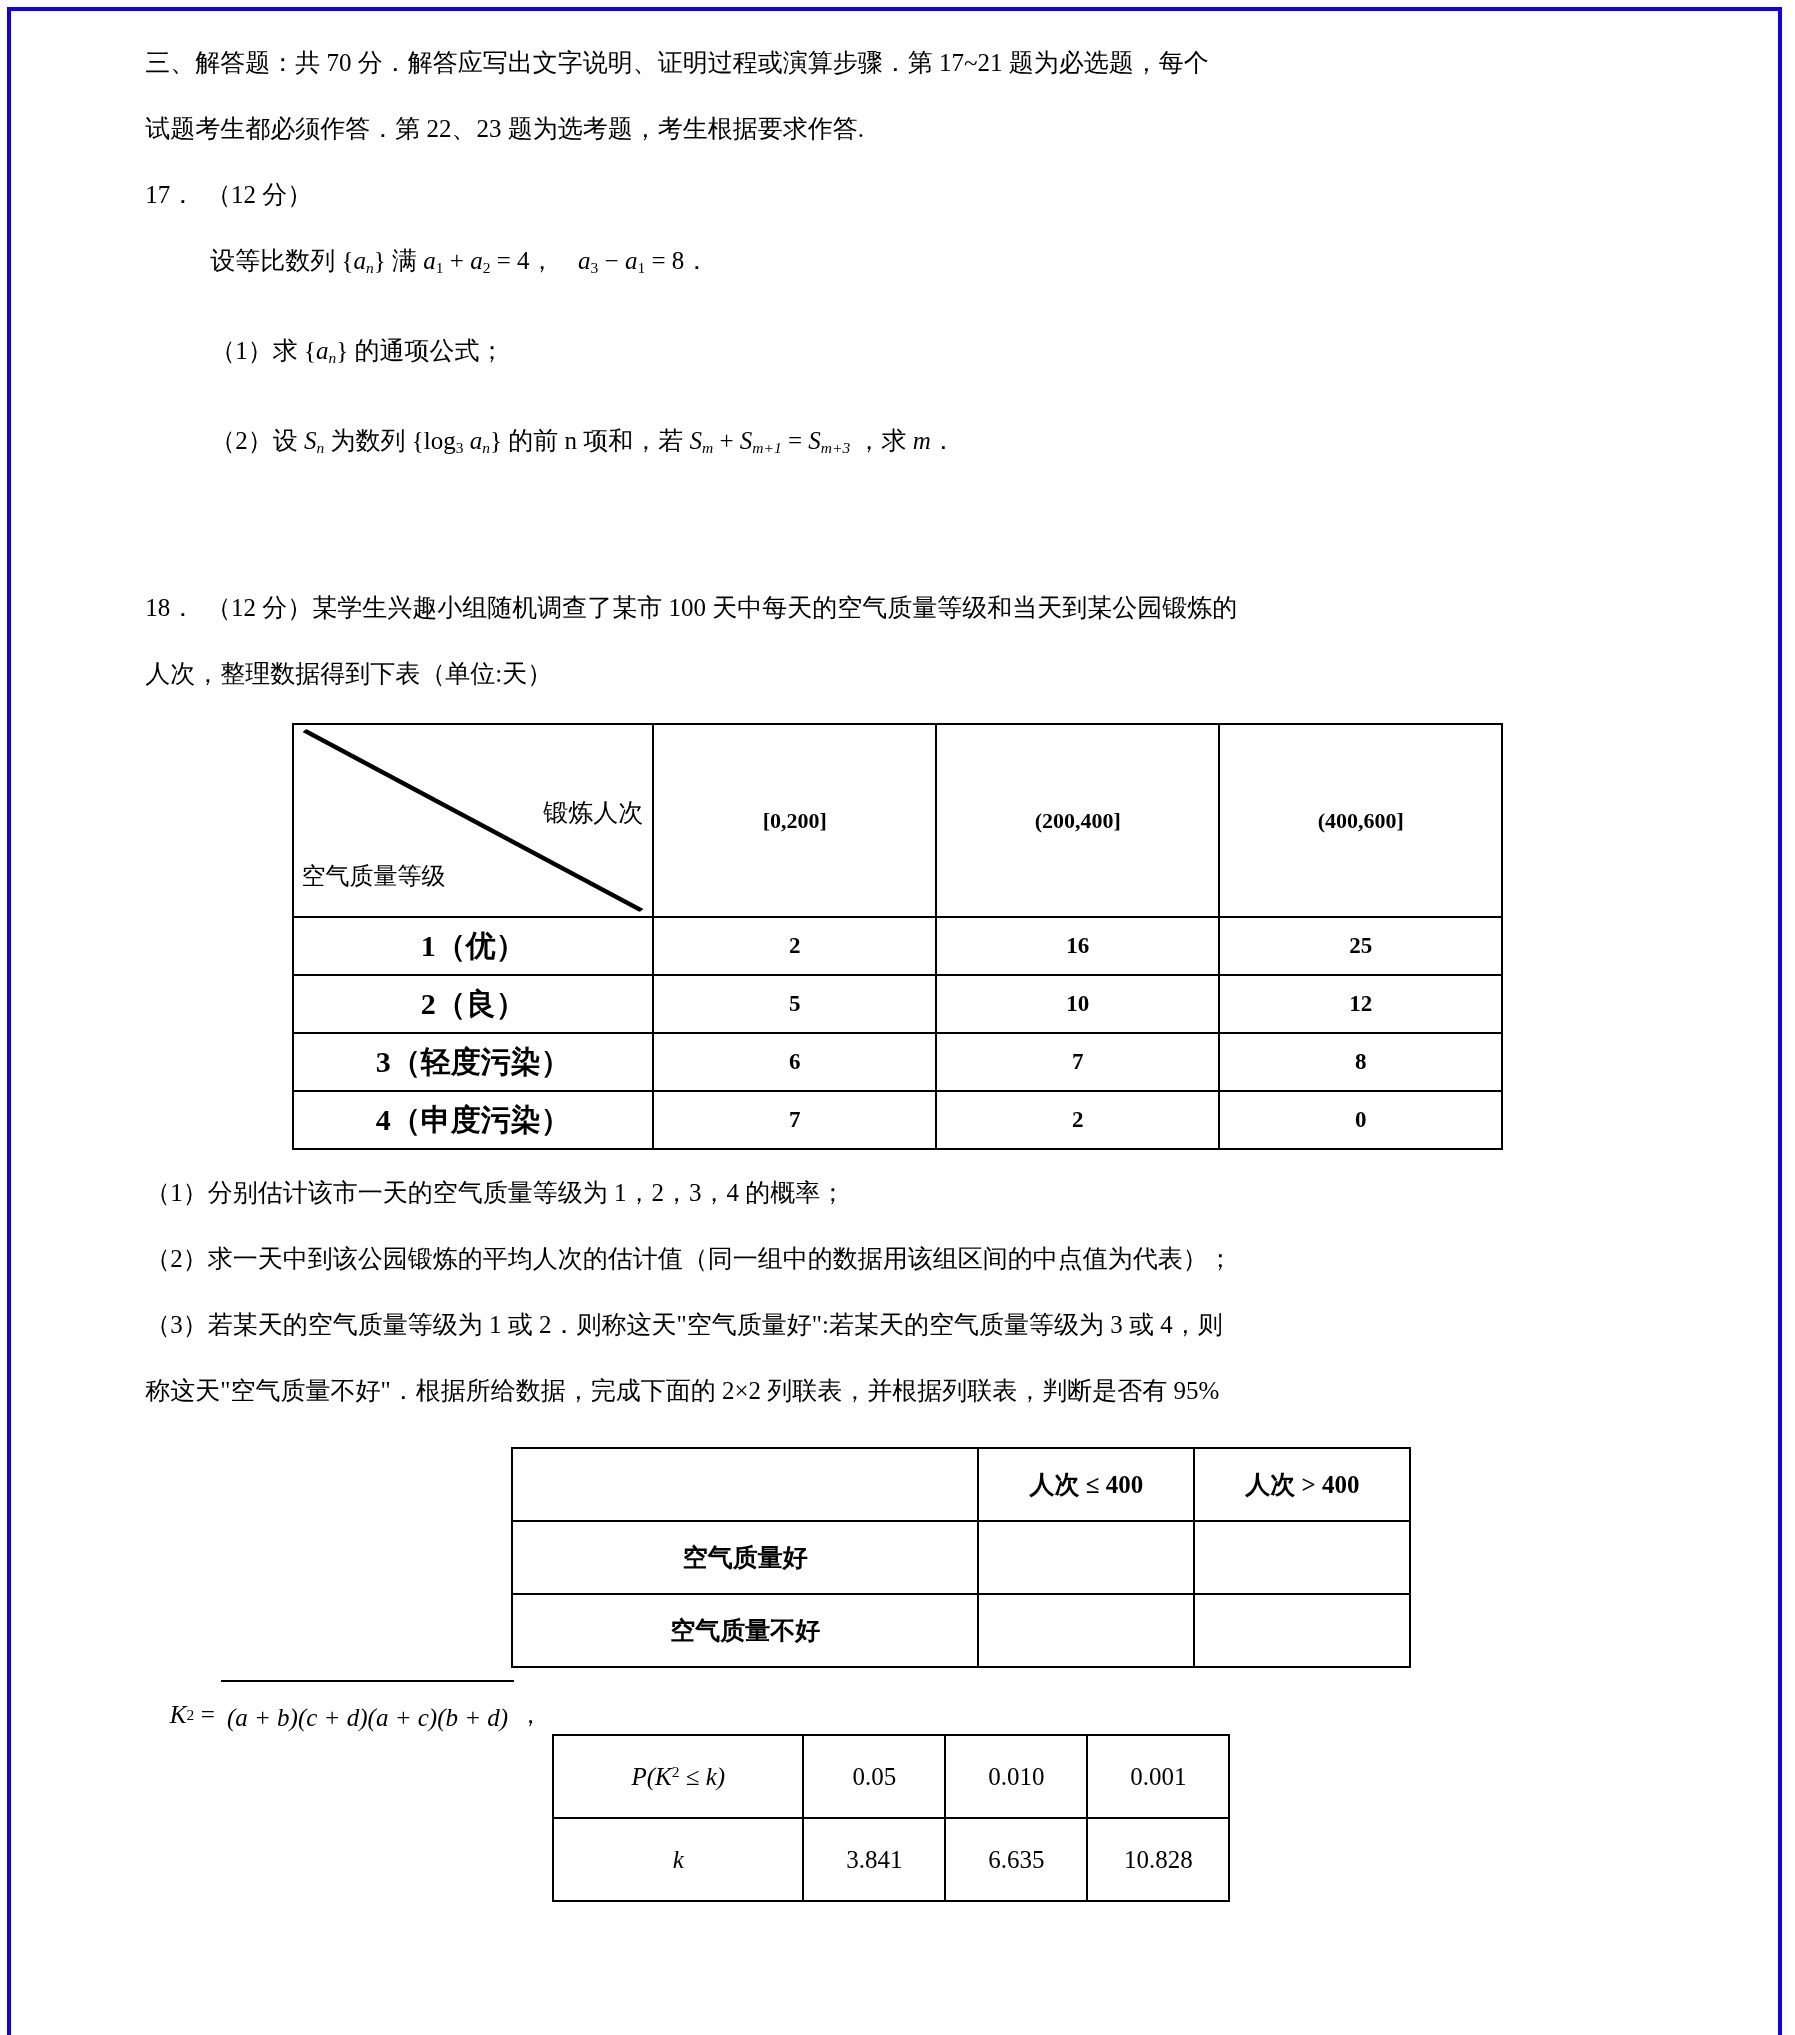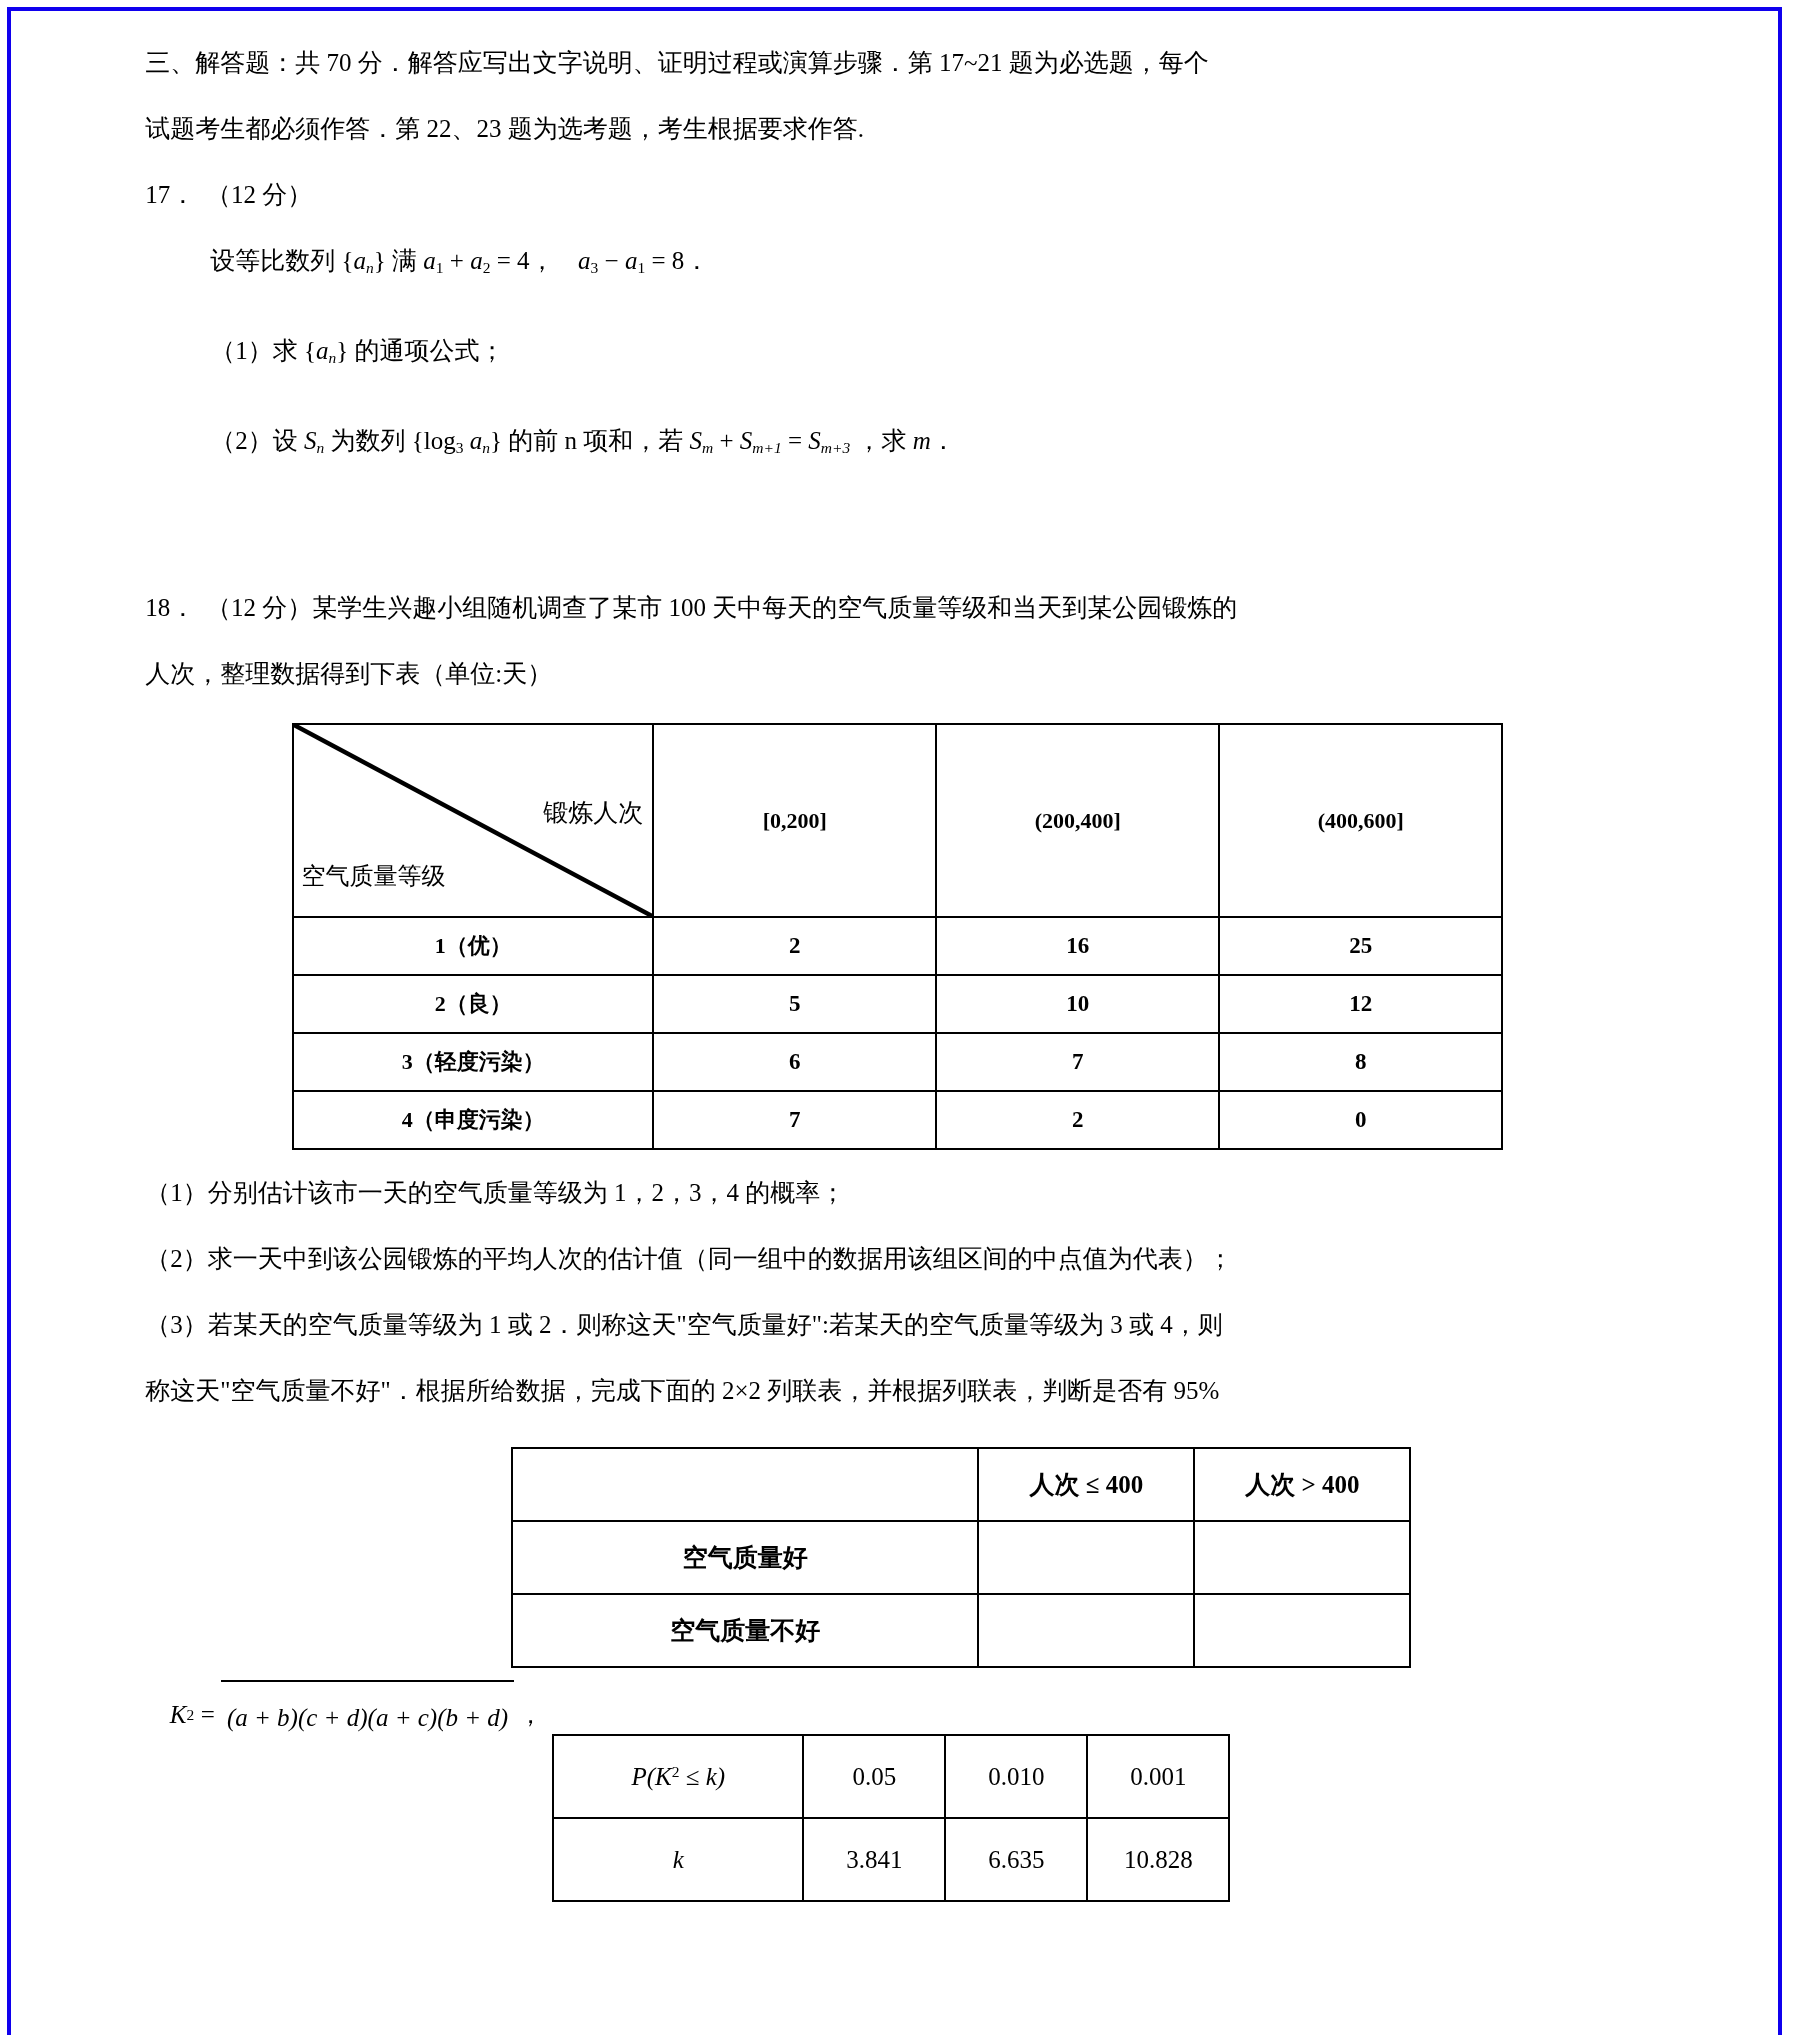--- a/index.html
+++ b/index.html
@@ -50,21 +50,21 @@
   table.grid td, table.grid th {
     border:2px solid #000;
     text-align:center;
     vertical-align:middle;
     font-weight:bold;
     padding:0;
   }
 
   
   #t1wrap { margin-left:147px; margin-top:16.3px; }
-  #t1 td { height:56px; }
+  #t1 td { height:56px;border-radius:25px; }
   #t1 .c0 { width:358px; }
   #t1 .c1 { width:281px; }
   #t1 .c2 { width:281px; }
   #t1 .c3 { width:281px; }
   #t1 td.hdrdiag {
     height:191px;
     position:relative;
     padding:0;
     overflow:hidden;
   }
@@ -72,21 +72,21 @@
   .diagbox svg { position:absolute; left:0; top:0; width:100%; height:100%; }
   .diag-tr {
     position:absolute; right:9px; top:72px;
     font-size:25px; font-weight:normal; white-space:nowrap;
   }
   .diag-bl {
     position:absolute; left:7.3px; bottom:25px;
     font-size:24px; font-weight:normal; white-space:nowrap;
   }
   #t1 td.colhdr { font-weight:bold; font-size:22px; }
-  #t1 td.rowlbl { font-weight:bold; font-size:22px; }
+  #t1 td.rowlbl { font-weight:bold; font-size:30px; }
 
   
   #t2wrap { margin-left:366px; margin-top:23px; }
   #t2 td { height:71px; font-weight:bold; font-size:25px; }
   #t2 .k0 { width:464px; }
   #t2 .k1 { width:214px; }
   #t2 .k2 { width:214px; }
 
   
   #formularow {

